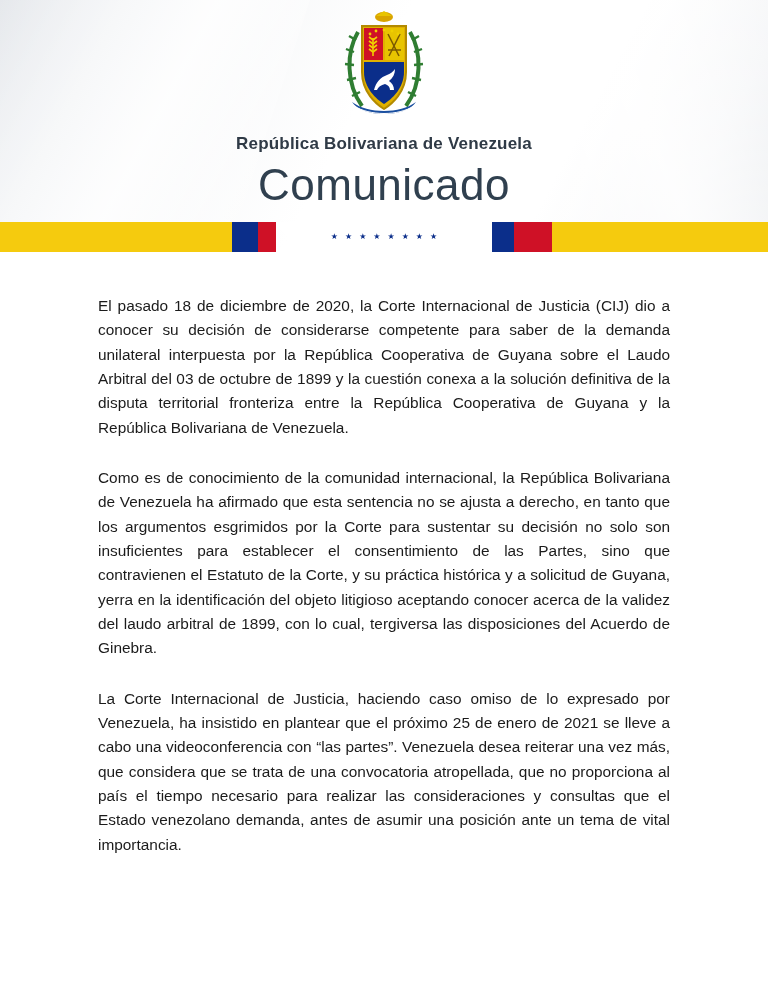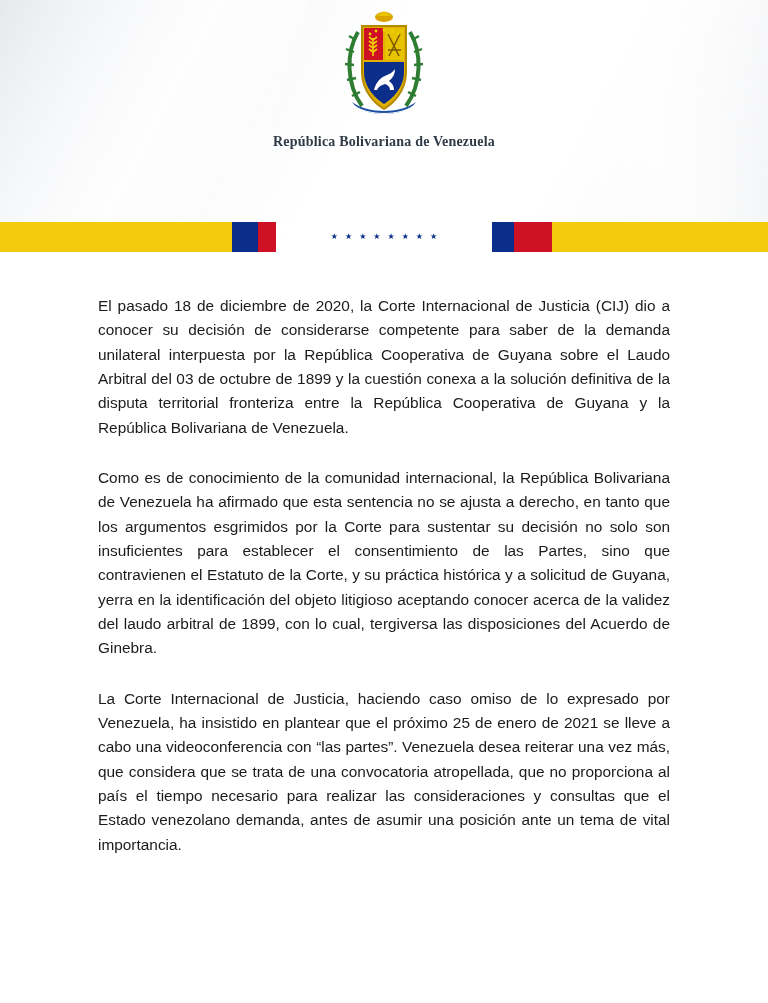--- a/index.html
+++ b/index.html
@@ -56,22 +56,22 @@
     height: 116px;
     z-index: 3;
   }
 
   .country-name {
     position: absolute;
     top: 134px;
     left: 0;
     width: 100%;
     text-align: center;
-    font-family: Liberation Serif, serif;
-    font-size: 14px;
+    font-family: Liberation Sans, sans-serif;
+    font-size: 17px;
     font-weight: bold;
     color: #2f3a46;
     letter-spacing: 0.2px;
     z-index: 3;
   }
 
   .doc-title {
     position: absolute;
     top: 160px;
     left: 0;
@@ -194,20 +194,21 @@
       <circle cx="48" cy="20" r="1.4"></circle>
         <circle cx="56" cy="21" r="1.4"></circle>
       <circle cx="62" cy="24" r="1.4"></circle>
     </g>
 
     <path d="M16 92 C32 104 64 104 80 92 C70 108 26 108 16 92 Z" fill="#1b4fa0"></path>
     <path d="M18 96 C34 106 62 106 78 96" stroke="#ffffff" stroke-width="1" fill="none"></path>
   </svg>
 
   <div class="country-name">República Bolivariana de Venezuela</div>
+  <div class="doc-title">Comunicado</div>
 
   <div class="band">
     <div class="band-seg band-left-yellow"></div>
     <div class="band-seg band-left-blue"></div>
     <div class="band-seg band-left-red"></div>
     <div class="band-seg band-right-redbig"></div>
     <div class="band-seg band-right-blue"></div>
     <div class="band-seg band-right-yellow"></div>
     <div class="band-arc"></div>
     <div class="band-stars">

